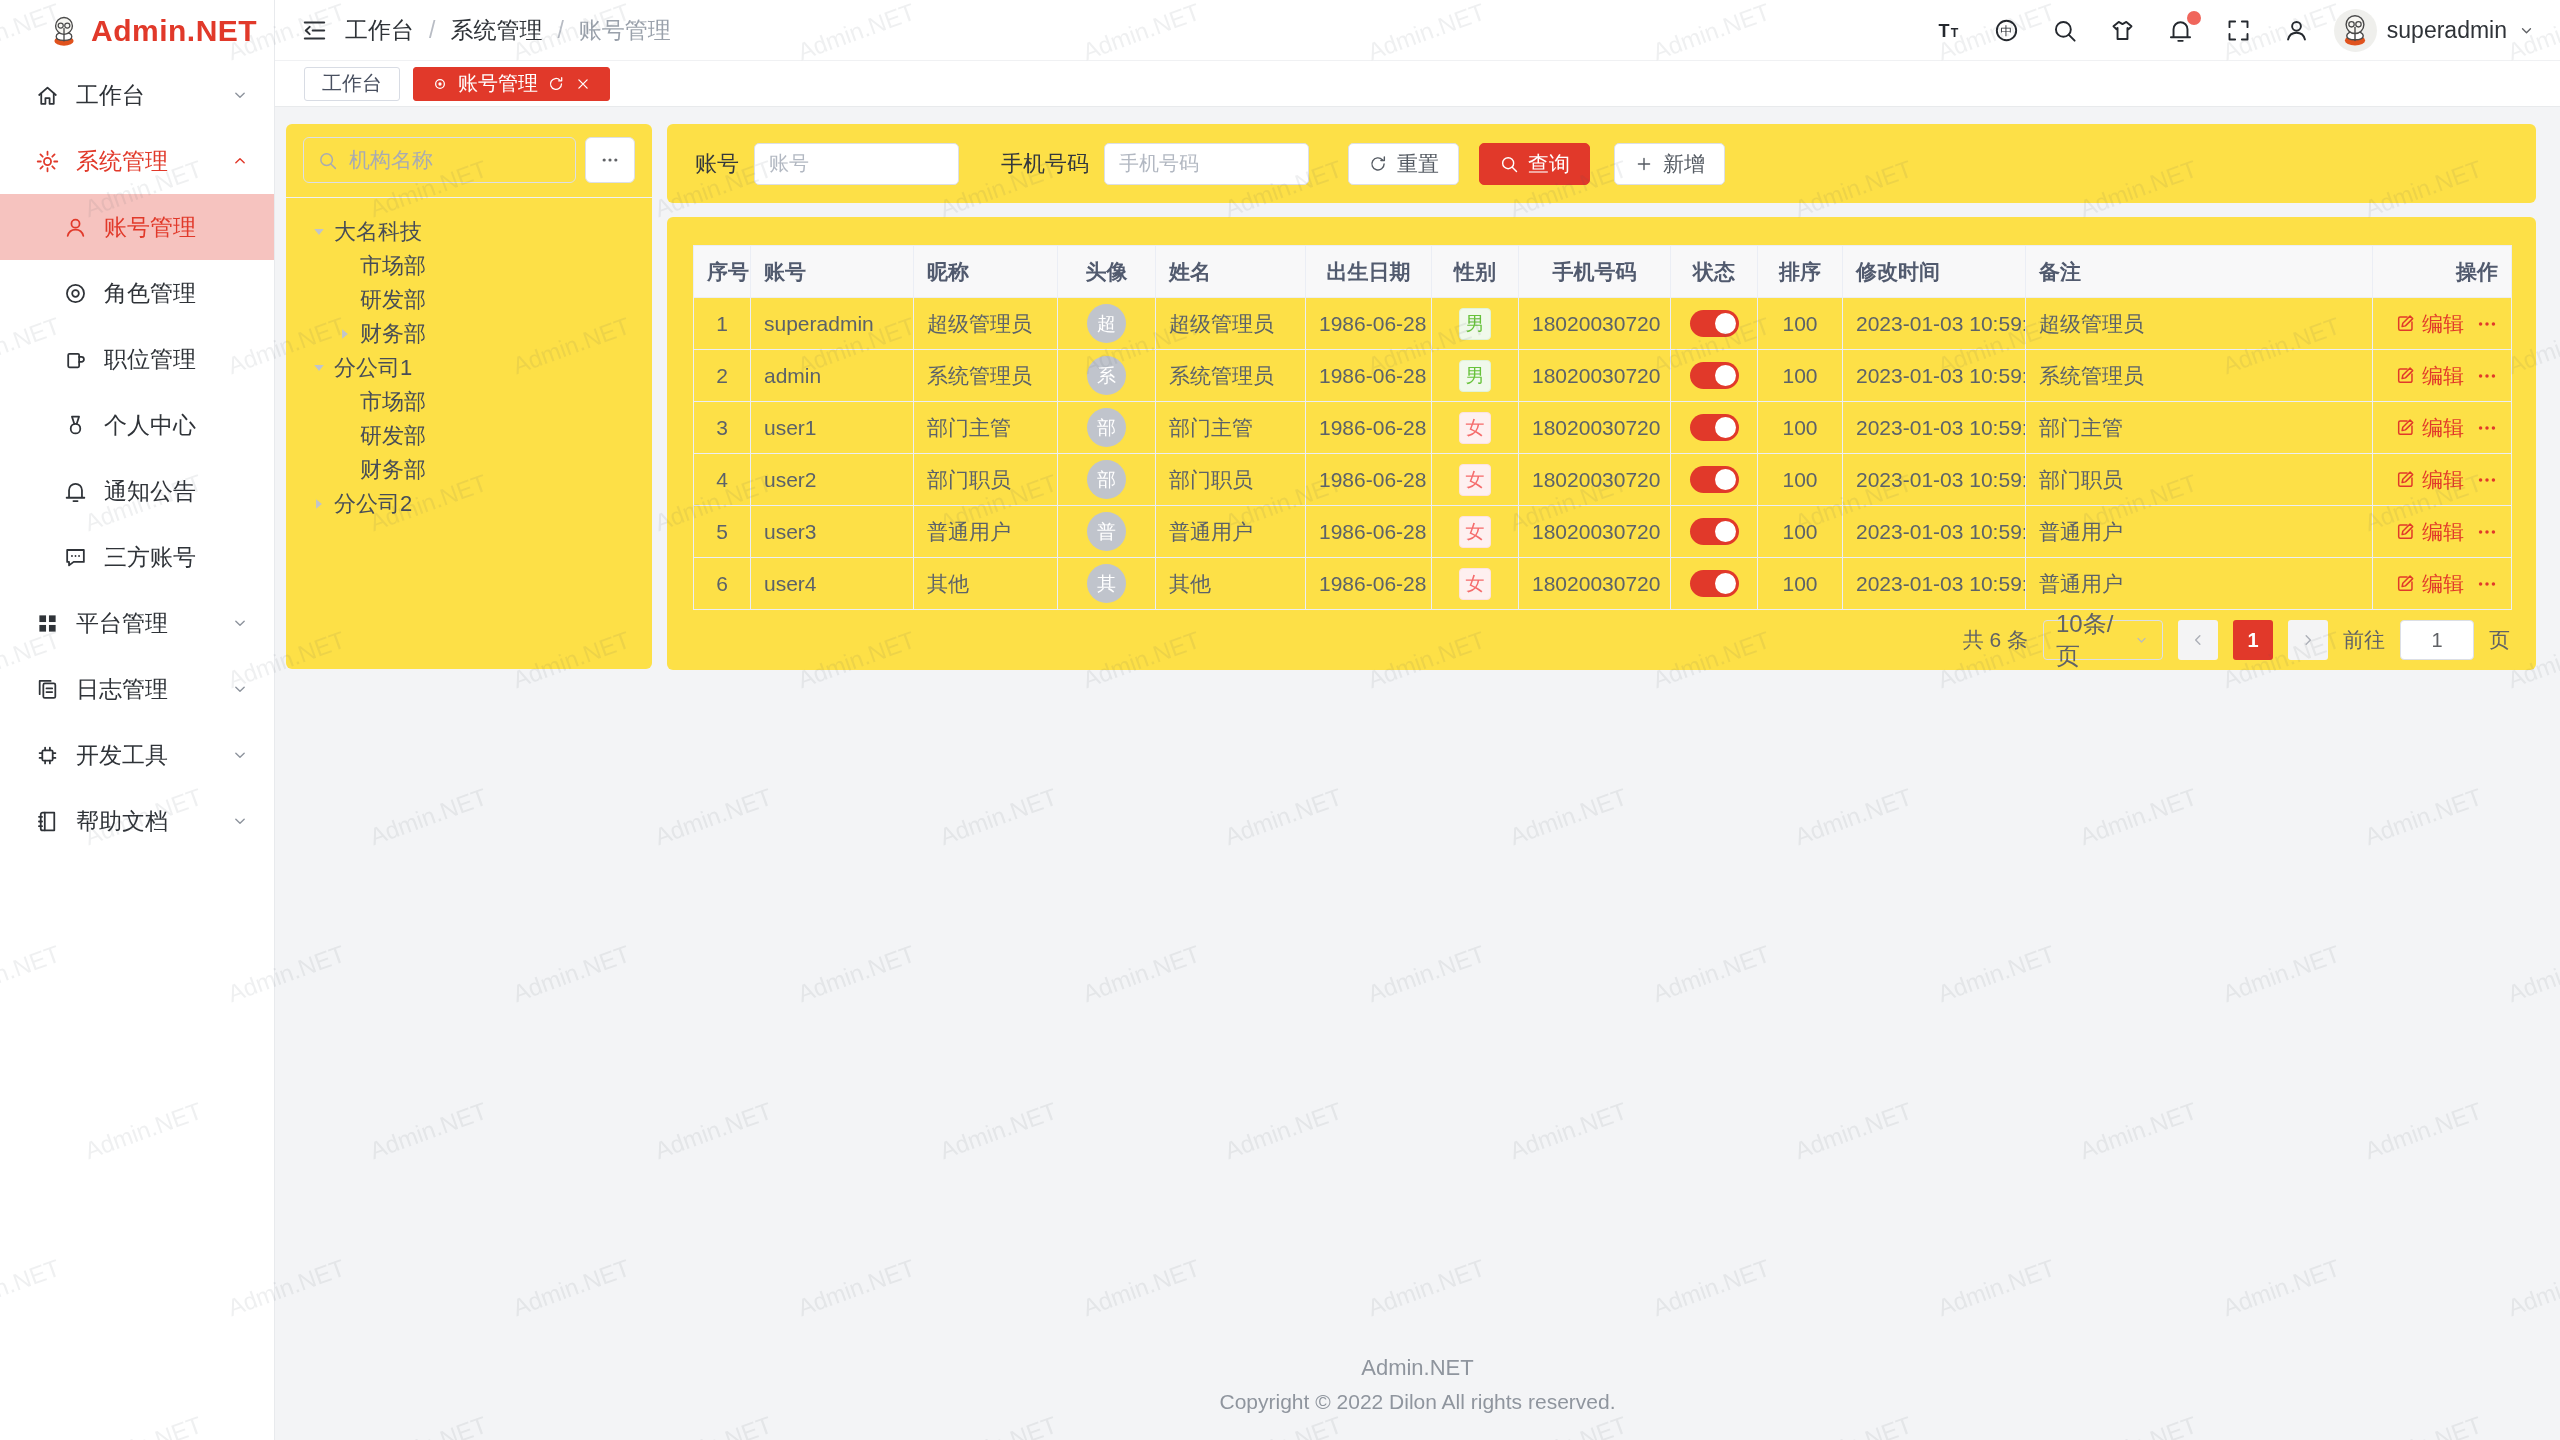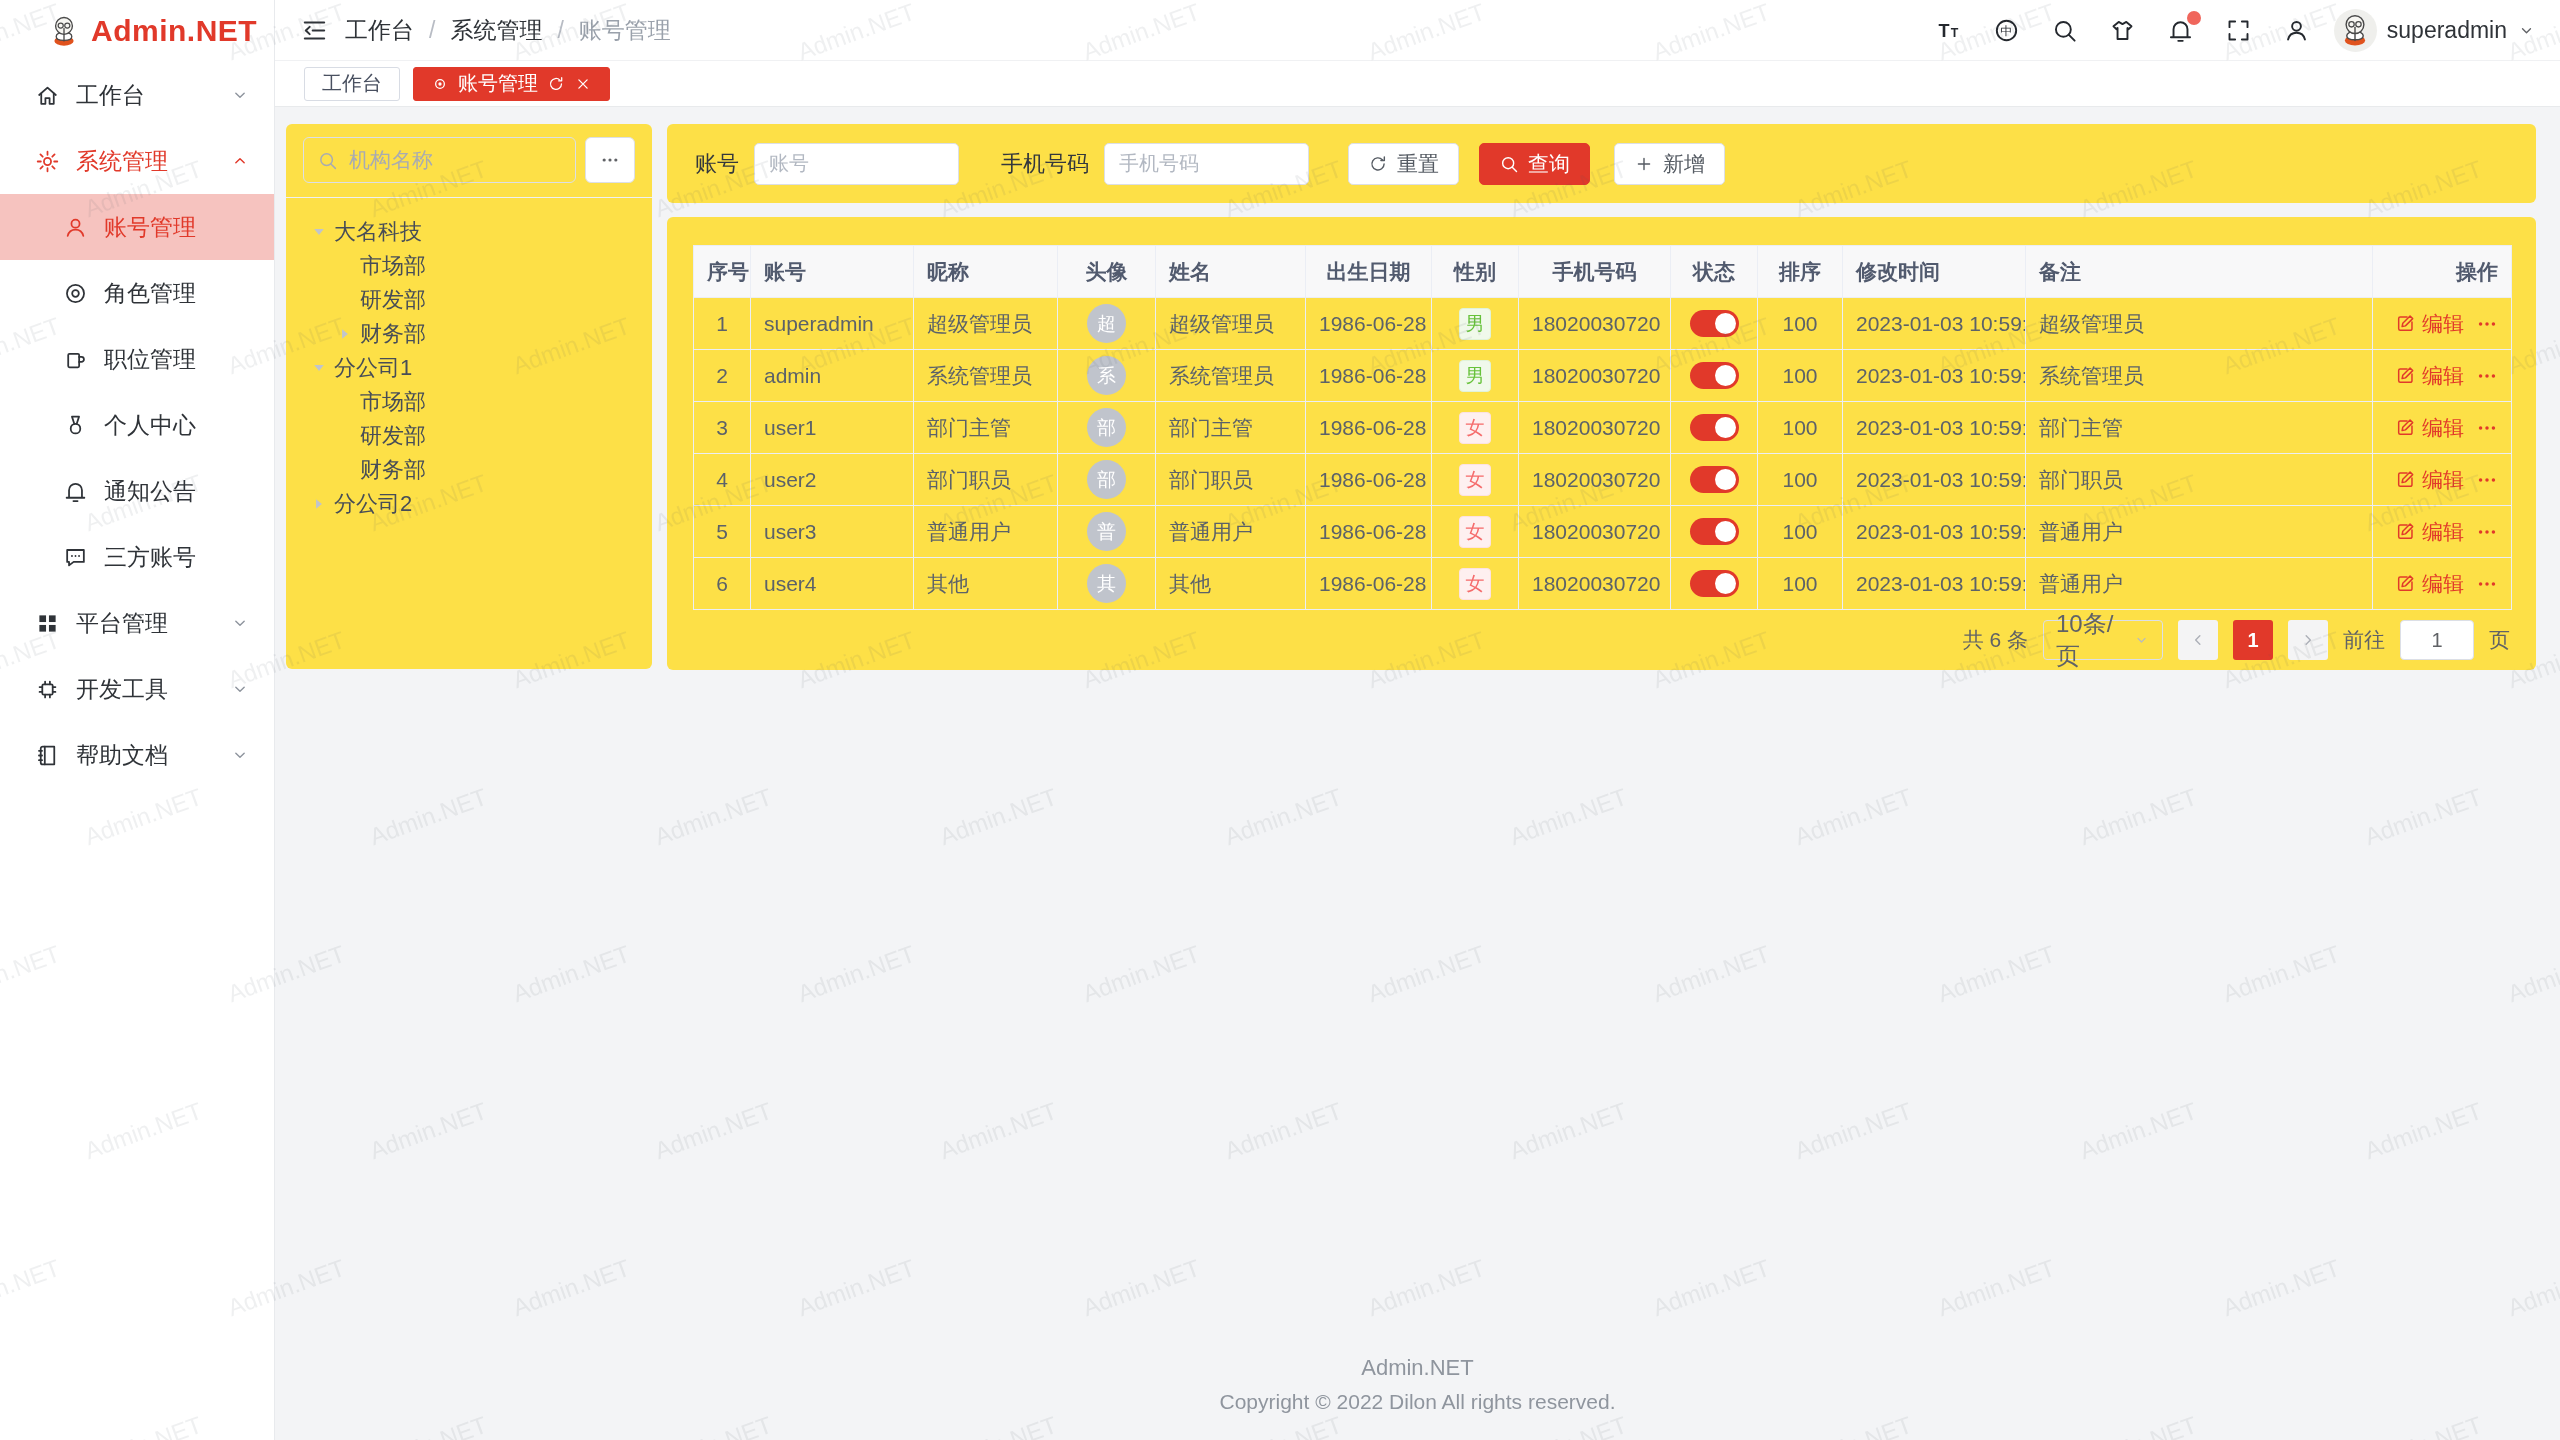--- a/index.html
+++ b/index.html
@@ -240,20 +240,35 @@
         <div class="menu-item">
           <span class="mi-icon ic-holder">
             <svg viewBox="0 0 24 24" fill="none" stroke="currentColor" stroke-width="1.7" stroke-linecap="round" stroke-linejoin="round">
               <rect x="4.2" y="4.2" width="6.4" height="6.4" fill="currentColor" stroke="none"></rect>
               <rect x="13.4" y="4.2" width="6.4" height="6.4" fill="currentColor" stroke="none"></rect>
               <rect x="4.2" y="13.4" width="6.4" height="6.4" fill="currentColor" stroke="none"></rect>
               <rect x="13.4" y="13.4" width="6.4" height="6.4" fill="currentColor" stroke="none"></rect>
             </svg>
           </span>
           <span class="mi-label">平台管理</span>
+          <span class="mi-chevron ic-holder">
+            <svg viewBox="0 0 24 24" fill="none" stroke="currentColor" stroke-width="1.7" stroke-linecap="round" stroke-linejoin="round">
+              <path d="M7 9.8l5 5 5-5"></path>
+            </svg>
+          </span>
+        </div>
+        <div class="menu-item">
+          <span class="mi-icon ic-holder">
+            <svg viewBox="0 0 24 24" fill="none" stroke="currentColor" stroke-width="1.7" stroke-linecap="round" stroke-linejoin="round">
+              <rect x="8" y="6.2" width="11.5" height="13.8" rx="1.4"></rect>
+              <path d="M4.5 16.5V3.8H15"></path>
+              <path d="M11 11h5.5M11 14.5h5.5"></path>
+            </svg>
+          </span>
+          <span class="mi-label">日志管理</span>
           <span class="mi-chevron ic-holder">
             <svg viewBox="0 0 24 24" fill="none" stroke="currentColor" stroke-width="1.7" stroke-linecap="round" stroke-linejoin="round">
               <path d="M7 9.8l5 5 5-5"></path>
             </svg>
           </span>
         </div>
         <div class="menu-item">
           <span class="mi-icon ic-holder">
             <svg viewBox="0 0 24 24" fill="none" stroke="currentColor" stroke-width="1.7" stroke-linecap="round" stroke-linejoin="round">
               <rect x="7" y="7" width="10" height="10" rx="1.4"></rect>

